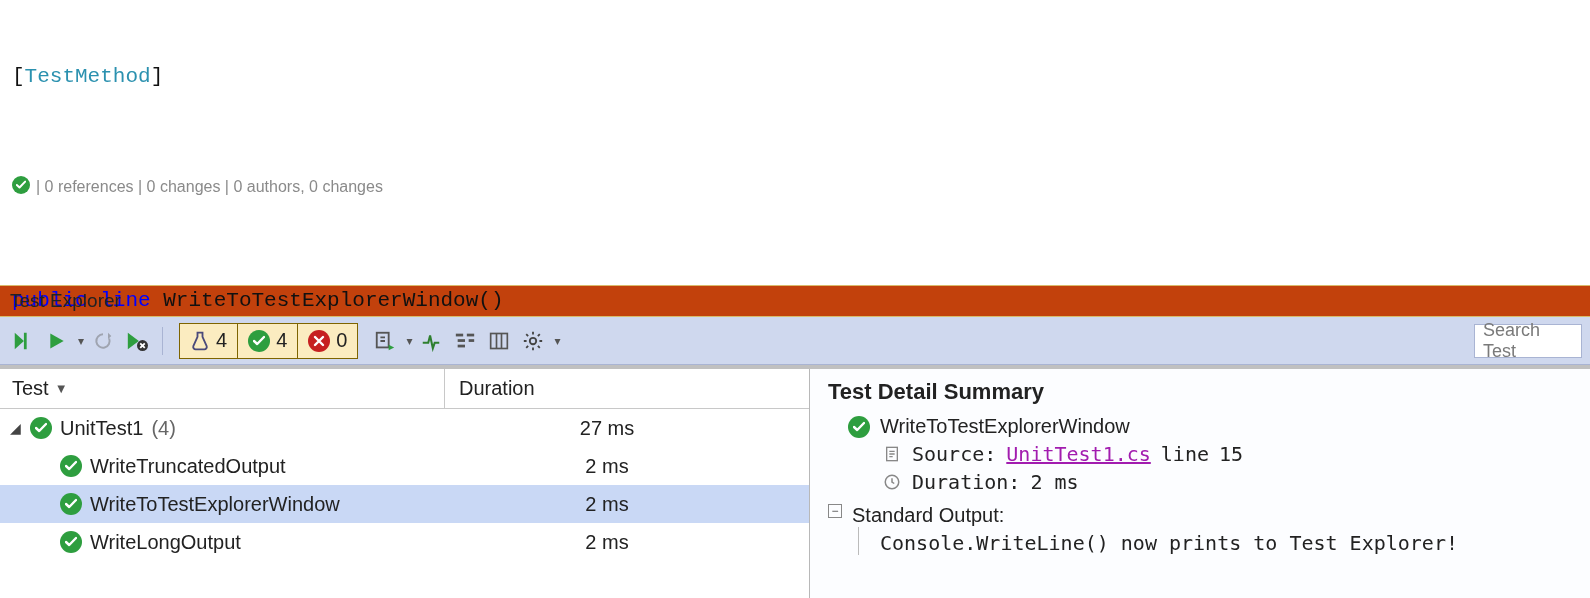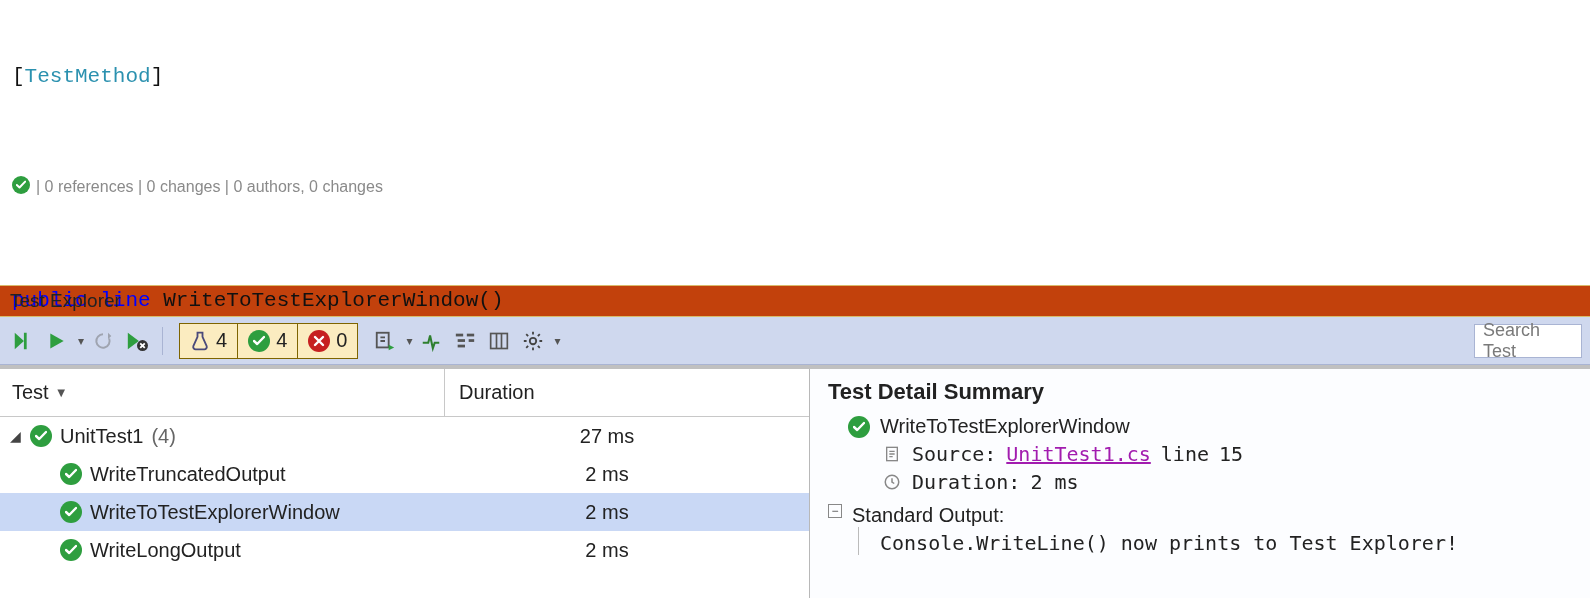--- a/index.html
+++ b/index.html
@@ -145,21 +145,21 @@
     padding:10px 18px;
     font-size:20px;
   }
 
   
   .grid-header {
     display:flex;
     border-bottom:1px solid #c8c8c8;
     font-size:20px;
     color:#222;
-    height:48px;
+    height:40px;
     align-items:center;
   }
   .col-test { flex: 0 0 445px; padding-left:12px; border-right:1px solid #c8c8c8; display:flex; align-items:center; gap:6px; height:100%; }
   .col-dur  { flex:1; padding-left:14px; }
   .sort-chev { font-size:13px; color:#555; }
 
   
   .tree-row {
     display:flex;
     align-items:center;

